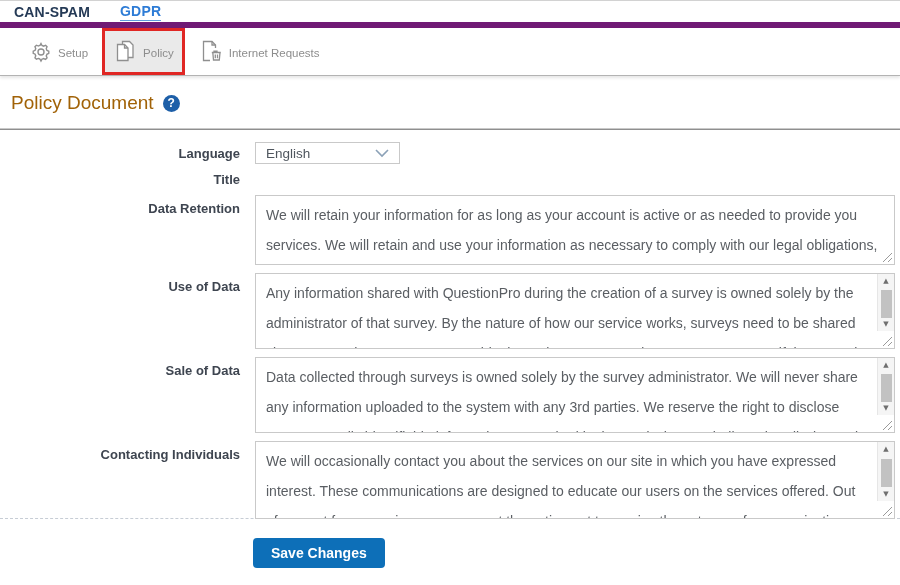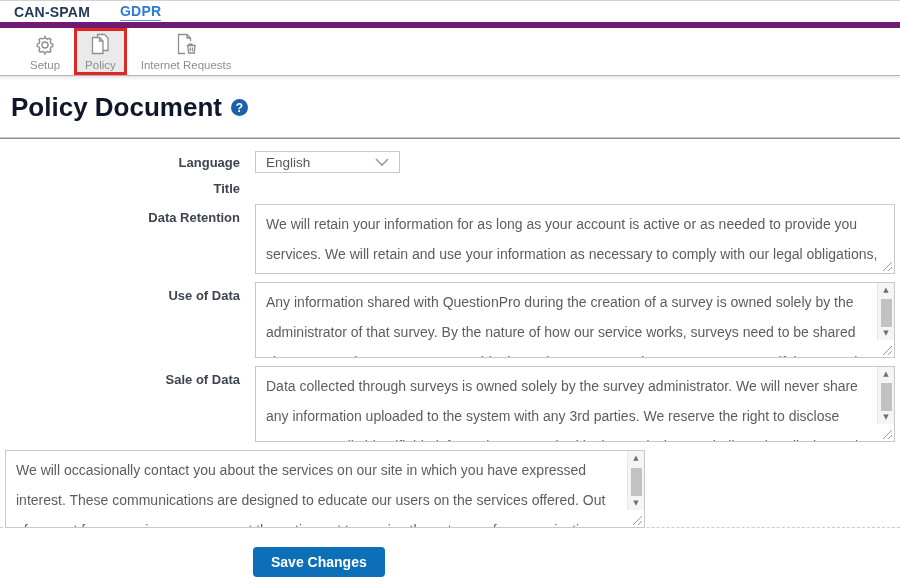--- a/index.html
+++ b/index.html
@@ -9,30 +9,30 @@
   
   .tabbar { height:28px; border-top:1px solid #d2d2d2; border-bottom:6px solid #701a75;
     display:flex; align-items:center; padding-left:14px; background:#fff; }
   .tab { font-size:14px; font-weight:bold; margin-right:30px; cursor:pointer; letter-spacing:.2px; }
   .tab.inactive { color:#253a56; }
   .tab.active { color:#2e7cd6; border-bottom:1px solid #5d9ddb; padding-bottom:1px; }
 
   
   .toolbar { height:48px; display:flex; align-items:stretch; padding-left:20px;
     border-bottom:1px solid #b3b3b3; box-shadow:0 2px 3px rgba(0,0,0,.10); background:#fff; }
-  .tool { display:flex; flex-direction:column; align-items:center; justify-content:center;
-    padding:2px 10px 3px; margin-right:4px; cursor:pointer; }
+  .tool { display:flex; flex-direction:row; align-items:center; justify-content:center;
+    padding:2px 10px 3px; margin-right:4px; cursor:pointer;gap:6px; }
   .tool .ticon { height:24px; display:flex; align-items:flex-end; justify-content:center; }
   .tool .tlabel { font-size:11.5px; color:#8d8d8d; margin-top:3px; white-space:nowrap; }
   .tool.highlighted { background:#eaeaea; border:3px solid #e02724; padding:2px 8px 3px; }
 
   
   .content { padding:16px 5px 0 5px; }
   .page-head { display:flex; align-items:center; padding-left:6px; margin-bottom:14px; }
-  .page-title { font-size:26px; font-weight:bold; color:#0f172a; margin-right:9px; }
+  .page-title { font-size:19px; font-weight:normal; color:#a16207; margin-right:9px; }
   .help-badge { width:17px; height:17px; border-radius:50%; background:#1d5fa8; color:#fff;
     font-size:12px; font-weight:bold; display:flex; align-items:center; justify-content:center;
     cursor:pointer; }
   .head-divider { height:2px; background:#8f8f8f; border-top:1px solid #c9c9c9; margin:0 -5px 12px -5px; }
 
   
   .frow { display:flex; margin-bottom:8px; }
   .frow .flabel { flex:0 0 250px; text-align:right; padding-right:15px; font-size:13px;
     font-weight:bold; color:#3e4550; }
   .frow.small { align-items:center; }
@@ -199,20 +199,21 @@
                 <g stroke="#9a9a9a" stroke-width="1">
                   <path d="M11 2L2 11M11 7l-4 4"></path>
                 </g>
               </svg>
           </div>
         </div>
       </div>
     </div>
 
     <div class="frow big" style="margin-bottom:0;">
+      <div class="flabel">Contacting Individuals</div>
       <div class="ffield">
         <div class="ta-wrap scrolled h78">
           <div class="ta-text">We will occasionally contact you about the services on our site in which you have expressed interest. These communications are designed to educate our users on the services offered. Out of respect for your privacy, we present the option not to receive these types of communications. If you do not wish to receive any product update announcements, opt out of receiving these communications.</div>
           <div class="vscroll">
             <span class="sb-arrow up">▲</span>
             <span class="sb-thumb"></span>
             <span class="sb-arrow down">▼</span>
           </div>
           <div class="resize-corner">
             <svg width="12" height="12" viewBox="0 0 12 12">

